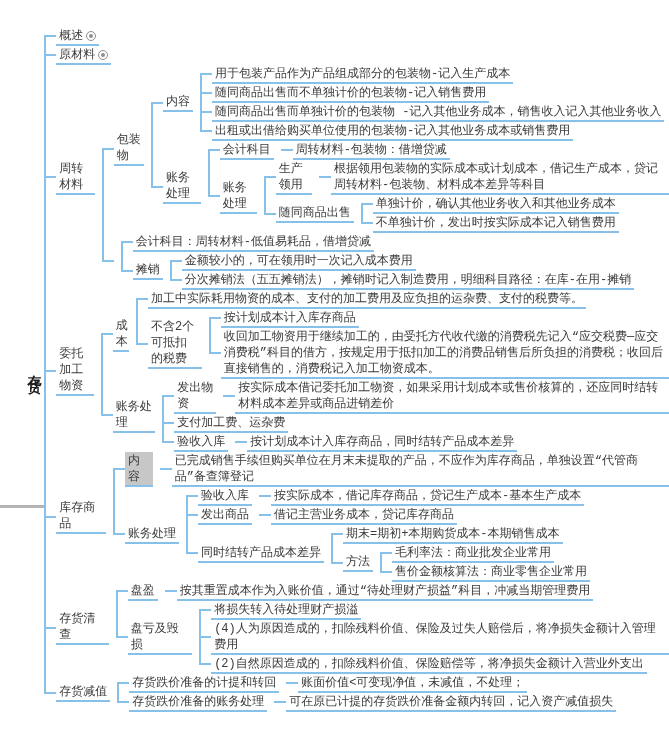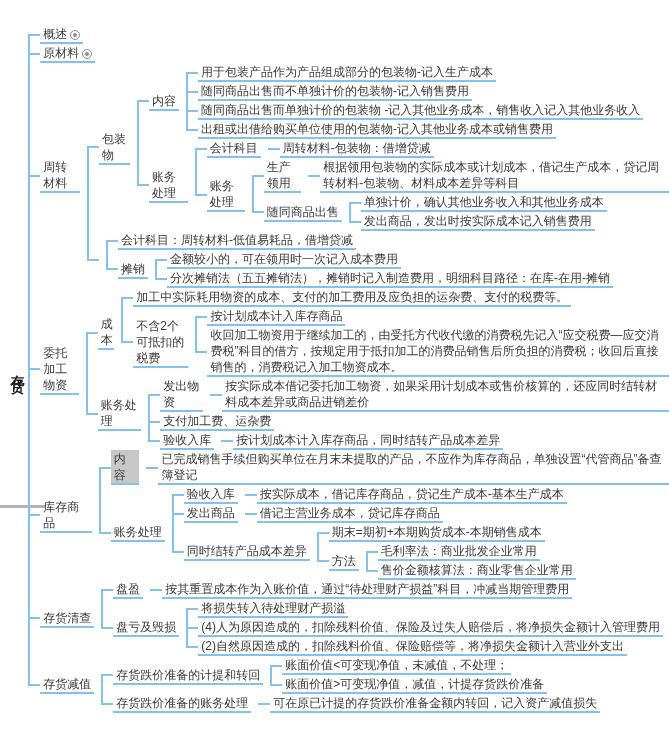--- a/index.html
+++ b/index.html
@@ -1,23 +1,23 @@
 <!DOCTYPE html>
 <html style="--line: #85c1e9;"><head>
 <meta charset="utf-8">
 <style>
   html,body{margin:0;padding:0;background:#ffffff;overflow:hidden;}
   .map{
     position:relative;
     width:669px;height:738px;
     display:flex;align-items:center;
-    font-family:Liberation Sans, sans-serif;
+    font-family:Liberation Mono, monospace;
     color:#3a3a3a;
     box-sizing:border-box;
-    padding-left:10px;
+    padding-left:26px;
   }
   .branch{display:flex;align-items:center;position:relative;padding-left:12px;min-width:0;}
   .children{display:flex;flex-direction:column;justify-content:center;margin-left:7px;min-width:0;}
   
   .branch::before{
     content:"";position:absolute;left:0;top:0;bottom:0;width:0;
     border-left:2px solid var(--line);
   }
   .branch:first-child::before{top:50%;}
   .branch:last-child::before{bottom:50%;}
@@ -122,21 +122,21 @@
                             </div>
                           </div>
                         </div>
                         <div class="branch depth5">
                           <div class="label"><span>随同商品出售</span></div>
                           <div class="children">
                             <div class="branch depth6">
                               <div class="label"><span>单独计价，确认其他业务收入和其他业务成本</span></div>
                             </div>
                             <div class="branch depth6">
-                              <div class="label"><span>发出商品，发出时按实际成本记入销售费用</span></div>
+                              <div class="label"><span>不单独计价，发出时按实际成本记入销售费用</span></div>
                             </div>
                           </div>
                         </div>
                       </div>
                     </div>
                   </div>
                 </div>
               </div>
             </div>
             <div class="branch depth2">
@@ -288,23 +288,20 @@
           </div>
         </div>
         <div class="branch depth1">
           <div class="label"><span>存货减值</span></div>
           <div class="children">
             <div class="branch depth2">
               <div class="label"><span>存货跌价准备的计提和转回</span></div>
               <div class="children">
                 <div class="branch depth3">
                   <div class="label"><span>账面价值&lt;可变现净值，未减值，不处理；</span></div>
-                </div>
-                <div class="branch depth3">
-                  <div class="label"><span>账面价值&gt;可变现净值，减值，计提存货跌价准备</span></div>
                 </div>
               </div>
             </div>
             <div class="branch depth2">
               <div class="label"><span>存货跌价准备的账务处理</span></div>
               <div class="children">
                 <div class="branch depth3">
                   <div class="label"><span>可在原已计提的存货跌价准备金额内转回，记入资产减值损失</span></div>
                 </div>
               </div>

